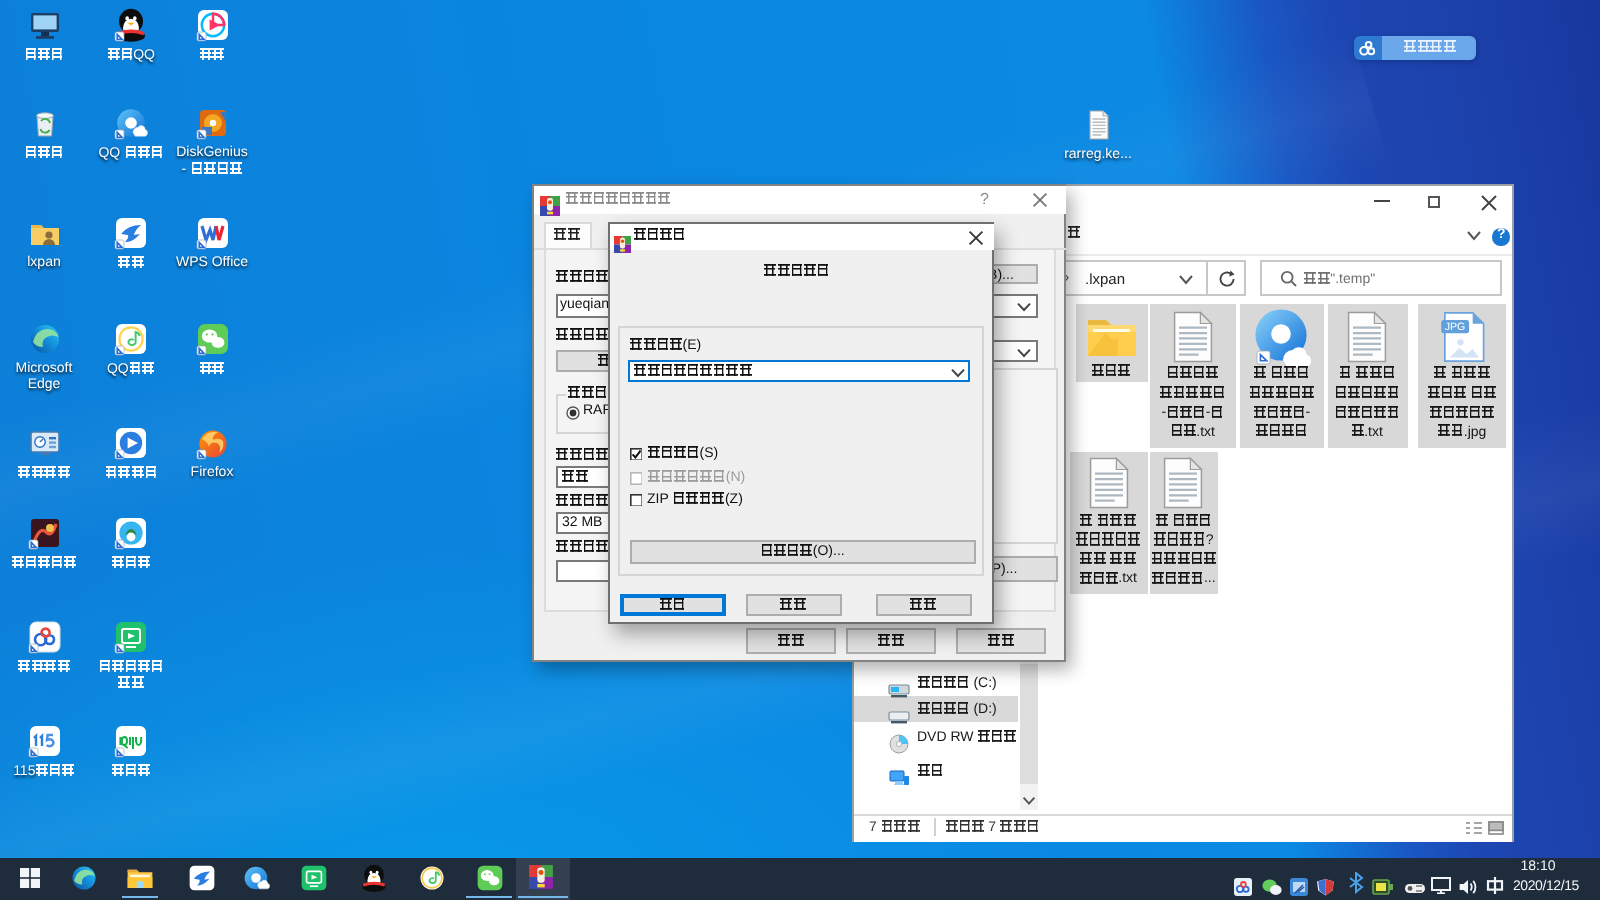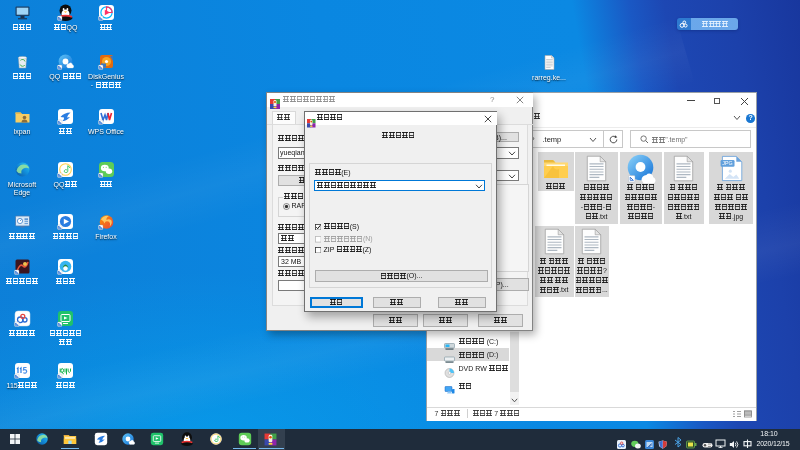--- a/index.html
+++ b/index.html
@@ -285,21 +285,21 @@
 <div class="a" style="left:527px;top:112.5px;width:20px;font-size:7px;color:#222;"><i class="k"></i><i class="k"></i></div>
 <svg class="a" style="left:733px;top:114.5px" width="8" height="6" viewBox="0 0 8 6">
     <path d="M1 1 L4 4.5 L7 1" stroke="#555" stroke-width="1" fill="none"></path>
   </svg>
 <div class="a" style="left:746.3px;top:114.2px;width:8.6px;height:8.6px;border-radius:50%;background:#1977d2;color:#fff;font-size:7px;font-weight:bold;text-align:center;line-height:8.6px;">?</div>
 <div class="a" style="left:427px;top:126.8px;width:329px;height:1px;background:#ececec;"></div>
 <div class="a" style="left:434px;top:130px;width:169.5px;height:17.5px;background:#fff;border:1px solid #c8c8c8;"></div>
 <div class="a" style="left:603.5px;top:130px;width:19.5px;height:17.5px;background:#fff;border:1px solid #c8c8c8;border-left:none;"></div>
 <div class="a" style="left:629.5px;top:130px;width:121px;height:17.5px;background:#fff;border:1px solid #c8c8c8;"></div>
 <div class="a" style="left:532px;top:134px;width:10px;font-size:8px;color:#555;">›</div>
-<div class="a" style="left:542.5px;top:135px;width:40px;font-size:7.5px;color:#222;">.temp</div>
+<div class="a" style="left:542.5px;top:135px;width:40px;font-size:7.5px;color:#222;">.lxpan</div>
 <svg class="a" style="left:589px;top:136.5px" width="8" height="6" viewBox="0 0 8 6">
     <path d="M1 1 L4 4.5 L7 1" stroke="#555" stroke-width="1" fill="none"></path>
   </svg>
 <svg class="a" style="left:609px;top:134.5px" width="9" height="9" viewBox="0 0 9 9">
     <path d="M7.8 4.5 A3.3 3.3 0 1 1 6.5 1.9" stroke="#444" stroke-width=".95" fill="none"></path>
     <path d="M6.2 0.2 L8.3 2.2 L5.6 3.2 Z" fill="#444"></path>
   </svg>
 <svg class="a" style="left:640px;top:134.5px" width="9" height="9" viewBox="0 0 9 9">
     <circle cx="3.6" cy="3.6" r="2.7" stroke="#666" stroke-width=".9" fill="none"></circle>
     <path d="M5.7 5.7 L8 8" stroke="#666" stroke-width="1"></path>

